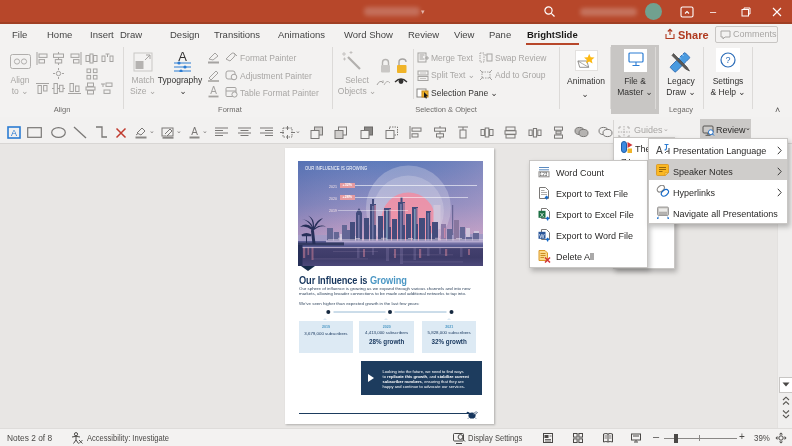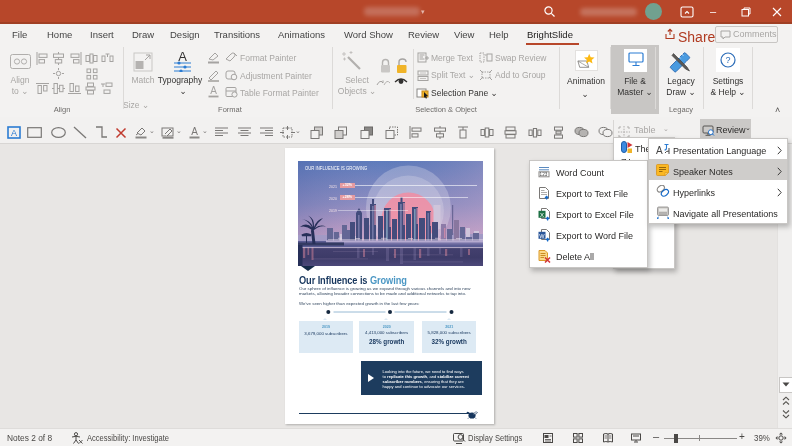--- a/index.html
+++ b/index.html
@@ -57,36 +57,36 @@
       </svg>
     <svg class="abs" style="left:772px;top:7px;" width="10" height="10" viewBox="0 0 10 10">
         <path d="M1 1 L9 9 M9 1 L1 9" stroke="#fff" stroke-width="1.1"></path>
       </svg>
   </div>
 
   <div id="tabs" class="abs">
     <div class="tab" style="left:12px;">File</div>
     <div class="tab" style="left:47px;">Home</div>
     <div class="tab" style="left:90px;">Insert</div>
-    <div class="tab" style="left:132px;">Draw</div>
+    <div class="tab" style="left:120px;">Draw</div>
     <div class="tab" style="left:170px;">Design</div>
     <div class="tab" style="left:214px;">Transitions</div>
     <div class="tab" style="left:278px;">Animations</div>
     <div class="tab" style="left:344px;">Word Show</div>
     <div class="tab" style="left:408px;">Review</div>
     <div class="tab" style="left:454px;">View</div>
-    <div class="tab" style="left:489px;">Help</div>
-    <div class="tab" style="left:527px;color:#1b1a19;font-weight:normal;">BrightSlide</div>
+    <div class="tab" style="left:489px;">Pane</div>
+    <div class="tab" style="left:527px;color:#1b1a19;font-weight:bold;">BrightSlide</div>
     <div class="abs" style="left:526px;top:19px;width:53px;height:2px;background:#b7472a;"></div>
 
     <svg class="abs" style="left:664px;top:4px;" width="12" height="12" viewBox="0 0 12 12">
         <path d="M2 6 V10.5 H10 V6" fill="none" stroke="#b03a20" stroke-width="1.1"></path>
         <path d="M6 7 V1.5 M3.8 3.5 L6 1.3 L8.2 3.5" fill="none" stroke="#b03a20" stroke-width="1.1"></path>
       </svg>
-    <div class="abs" style="left:678px;top:5px;font-size:14px;color:#b03a20;font-weight:normal;">Share</div>
+    <div class="abs" style="left:678px;top:5px;font-size:11px;color:#b03a20;font-weight:bold;">Share</div>
 
     <div class="abs" style="left:715px;top:2px;width:61px;height:15px;border:1px solid #c8c6c4;border-radius:2px;"></div>
     <svg class="abs" style="left:720px;top:6px;" width="11" height="10" viewBox="0 0 11 10">
         <path d="M1 1 H10 V7 H5 L3 9 V7 H1 Z" fill="none" stroke="#a8a6a4" stroke-width="1"></path>
       </svg>
     <div class="abs" style="left:733px;top:5px;font-size:9px;color:#a8a6a4;">Comments</div>
   </div>
 
   <div id="ribbon" class="abs">
     <div id="ribbon-align">
@@ -159,21 +159,21 @@
           <rect x="4" y="8" width="6" height="3.4" fill="none" stroke="#a5a3a1"></rect>
         </svg>
     </div>
     <div id="ribbon-format">
       <svg class="abs" style="left:133px;top:7px;" width="20" height="20" viewBox="0 0 20 20">
           <rect x="1" y="1" width="18" height="18" fill="none" stroke="#c9c7c5"></rect>
           <rect x="2.5" y="9" width="8" height="8" fill="#b5b3b1"></rect>
           <path d="M12 8 L17 3 M17 3 H13 M17 3 V7" stroke="#a5a3a1" fill="none"></path>
         </svg>
       <div class="rtxt gray" style="left:143px;top:30px;">Match</div>
-      <div class="rtxt gray" style="left:136px;top:41px;margin-top:14px;">Size ⌄</div>
+      <div class="rtxt gray" style="left:143px;top:41px;">Size ⌄</div>
       <svg class="abs" style="left:174px;top:5px;" width="17" height="22" viewBox="0 0 17 22">
           <text x="8.5" y="11" font-size="13" text-anchor="middle" fill="#323130" font-family="Liberation Sans">A</text>
           <line x1="0" y1="13" x2="17" y2="13" stroke="#2b7cd3"></line>
           <circle cx="5" cy="13" r="1.6" fill="#2b7cd3"></circle>
           <line x1="0" y1="17" x2="17" y2="17" stroke="#2b7cd3"></line>
           <circle cx="11" cy="17" r="1.6" fill="#2b7cd3"></circle>
           <line x1="0" y1="21" x2="17" y2="21" stroke="#2b7cd3"></line>
           <circle cx="7" cy="21" r="1.6" fill="#2b7cd3"></circle>
         </svg>
       <div class="rtxt dark" style="left:180px;top:30px;">Typography</div>
@@ -418,21 +418,21 @@
       </svg>
     <svg class="abs" style="left:598px;top:9px;" width="15" height="12" viewBox="0 0 15 12">
         <ellipse cx="5.5" cy="5" rx="4.5" ry="3.6" fill="none" stroke="#7a7876"></ellipse>
         <ellipse cx="9.5" cy="7" rx="4.5" ry="3.6" fill="#f2f1f0" stroke="#7a7876"></ellipse>
       </svg>
     <div class="abs" style="left:613px;top:3px;width:1px;height:20px;background:#d8d6d4;"></div>
     <svg class="abs" style="left:618px;top:9px;" width="12" height="12" viewBox="0 0 12 12">
         <path d="M1 3 V1 H3 M9 1 H11 V3 M11 9 V11 H9 M3 11 H1 V9" fill="none" stroke="#b0aeac"></path>
         <path d="M6 0 V12 M0 6 H12" stroke="#b0aeac" stroke-dasharray="1.5 1.2"></path>
       </svg>
-    <div class="abs" style="left:634px;top:8px;color:#a8a6a4;font-size:9px;">Table</div>
+    <div class="abs" style="left:634px;top:8px;color:#a8a6a4;font-size:9px;">Guides</div>
     <div class="abs" style="left:663px;top:8px;color:#a8a6a4;font-size:7px;">⌄</div>
     <div class="abs" style="left:700px;top:2px;width:51px;height:19px;background:#cbc9c7;"></div>
     <svg class="abs" style="left:702px;top:8px;" width="13" height="12" viewBox="0 0 13 12">
         <rect x="1" y="1" width="10" height="7" rx="1" fill="none" stroke="#4a4846" stroke-width="0.9"></rect>
         <path d="M6 8 V10 M3.5 10.3 H8.5" stroke="#4a4846" stroke-width="0.9"></path>
         <circle cx="8.8" cy="7.2" r="2.4" fill="#fff" stroke="#1569c7" stroke-width="0.9"></circle>
         <line x1="10.4" y1="8.9" x2="12" y2="10.5" stroke="#1569c7" stroke-width="1"></line>
       </svg>
     <div class="abs" style="left:716px;top:8px;color:#2b2a29;font-size:9px;">Review</div>
     <div class="abs" style="left:745px;top:7px;color:#2b2a29;font-size:7px;">⌄</div>

